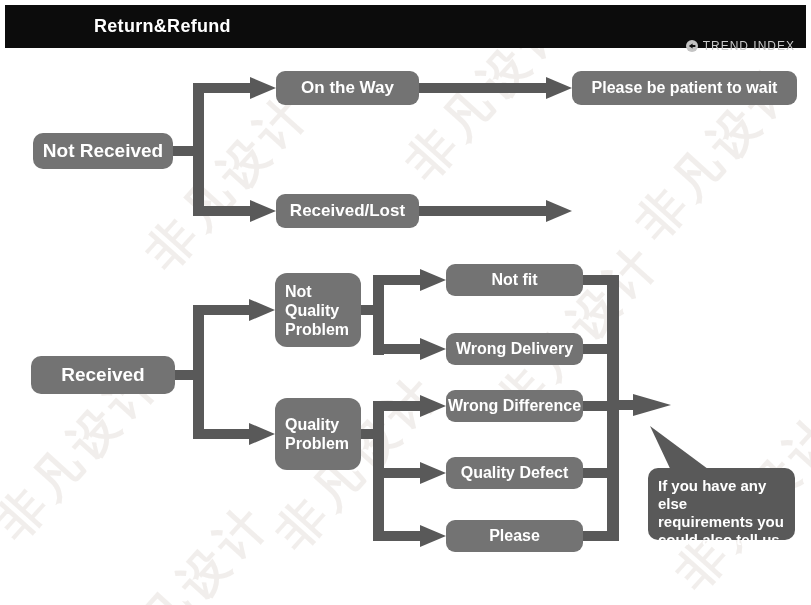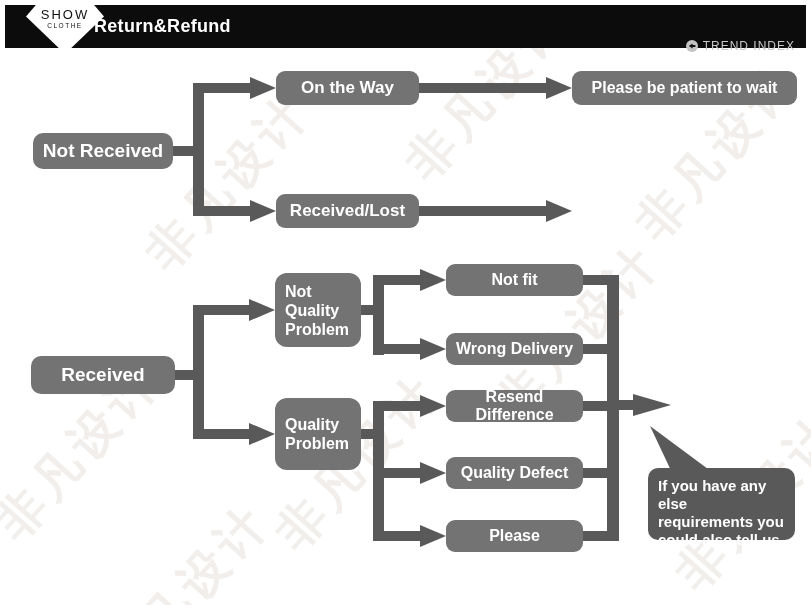--- a/index.html
+++ b/index.html
@@ -49,24 +49,20 @@
   <div class="wm" style="left:-30px;top:420px;">非凡设计</div>
   <div class="wm" style="left:120px;top:150px;">非凡设计</div>
   <div class="wm" style="left:250px;top:430px;">非凡设计</div>
   <div class="wm" style="left:380px;top:60px;">非凡设计</div>
   <div class="wm" style="left:470px;top:300px;">非凡设计</div>
   <div class="wm" style="left:610px;top:120px;">非凡设计</div>
   <div class="wm" style="left:650px;top:470px;">非凡设计</div>
   <div class="wm" style="left:80px;top:560px;">非凡设计</div>
 
   <div class="hbar"></div>
-  <div class="logo">
-    <span class="l1">SHOW</span>
-    <span class="l2">CLOTHE</span>
-  </div>
   <div class="htitle">Return&amp;Refund</div>
   <div class="brand">
     <svg width="12" height="12">
       <circle cx="6" cy="6" r="6" fill="#c4c4c4"></circle>
       <path d="M2.8 6 L6.6 3.6 V5 H9.4 V7 H6.6 V8.4 Z" fill="#111111"></path>
     </svg>
     <span class="btxt">TREND INDEX</span>
   </div>
 
   <div class="box" style="left:33px;top:133px;width:140px;height:36px;font-size:19px;border-radius:10px;">Not Received</div>
@@ -87,21 +83,21 @@
 
   <div class="box" style="left:31px;top:356px;width:144px;height:38px;font-size:19px;border-radius:10px;">Received</div>
   <div class="box left pre" style="left:275px;top:273px;width:86px;height:74px;font-size:16px;line-height:19px;padding-left:10px;box-sizing:border-box;border-radius:12px;">Not
 Quality
 Problem</div>
   <div class="box left pre" style="left:275px;top:398px;width:86px;height:72px;font-size:16px;line-height:19px;padding-left:10px;box-sizing:border-box;border-radius:12px;">Quality
 Problem</div>
 
   <div class="box" style="left:446px;top:264px;width:137px;height:32px;font-size:16px;">Not fit</div>
   <div class="box" style="left:446px;top:333px;width:137px;height:32px;font-size:16px;">Wrong Delivery</div>
-  <div class="box" style="left:446px;top:390px;width:137px;height:32px;font-size:16px;">Resend Difference</div>
+  <div class="box" style="left:446px;top:390px;width:137px;height:32px;font-size:16px;">Wrong Difference</div>
   <div class="box" style="left:446px;top:457px;width:137px;height:32px;font-size:16px;">Quality Defect</div>
   <div class="box" style="left:446px;top:520px;width:137px;height:32px;font-size:16px;">Please</div>
 
 
   <div class="tail"></div>
   <div class="bubble pre">If you have any else
 requirements you
 could also tell us</div>
 
   <div class="ln" style="left:175px;top:370px;width:19px;height:10px;"></div>

